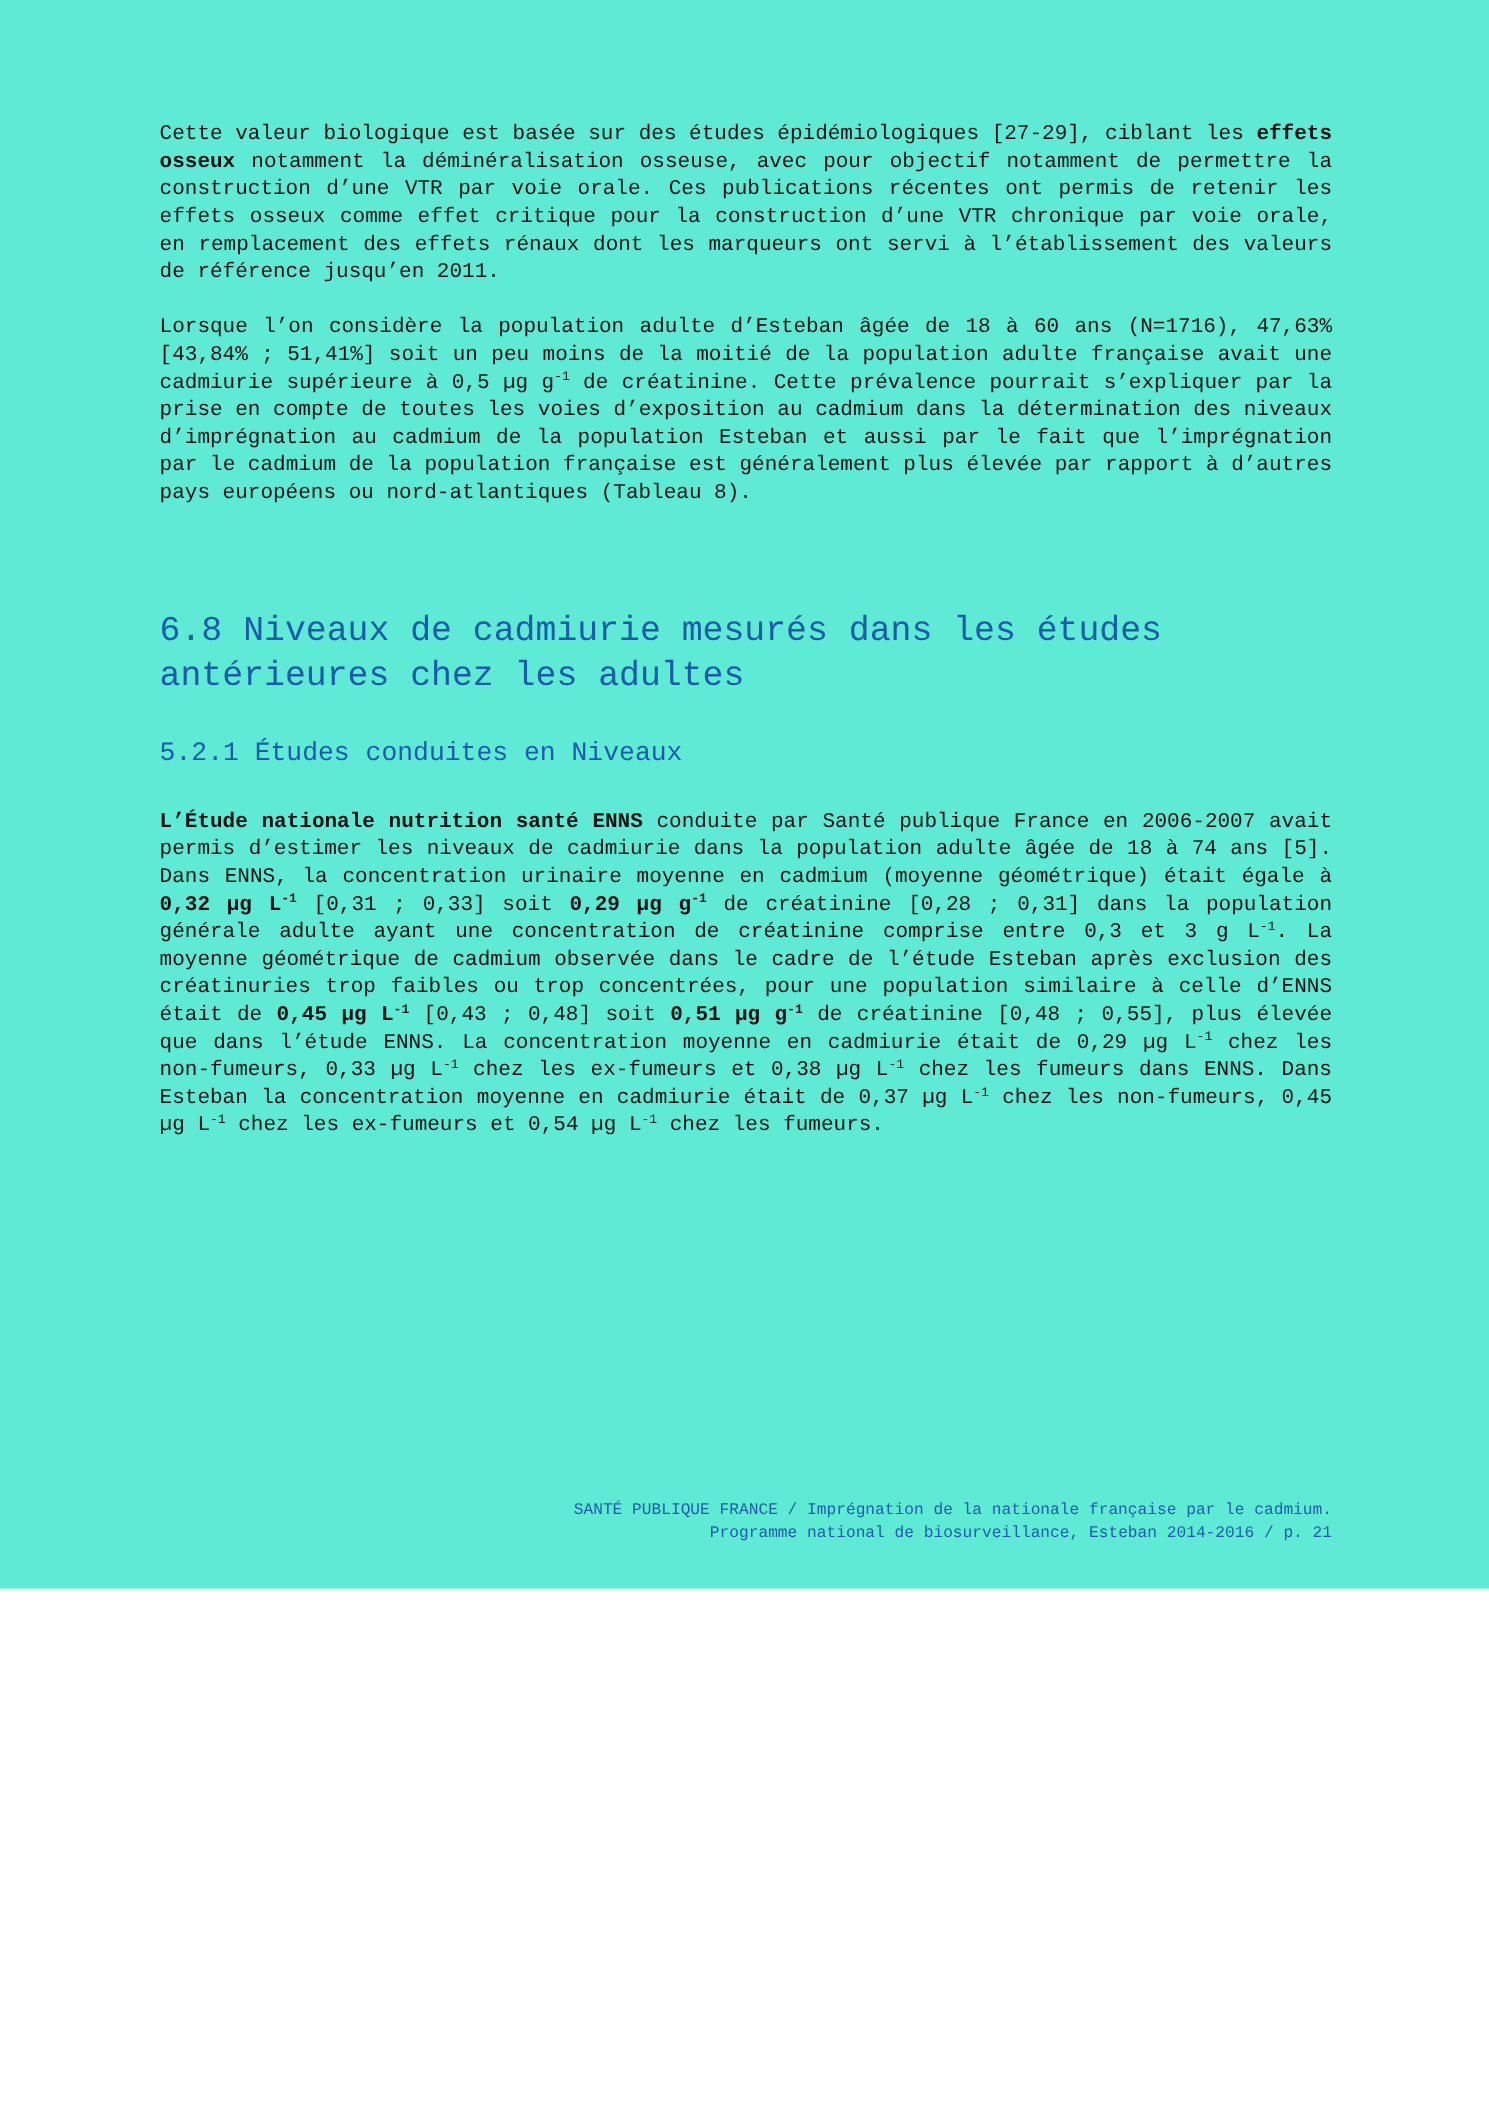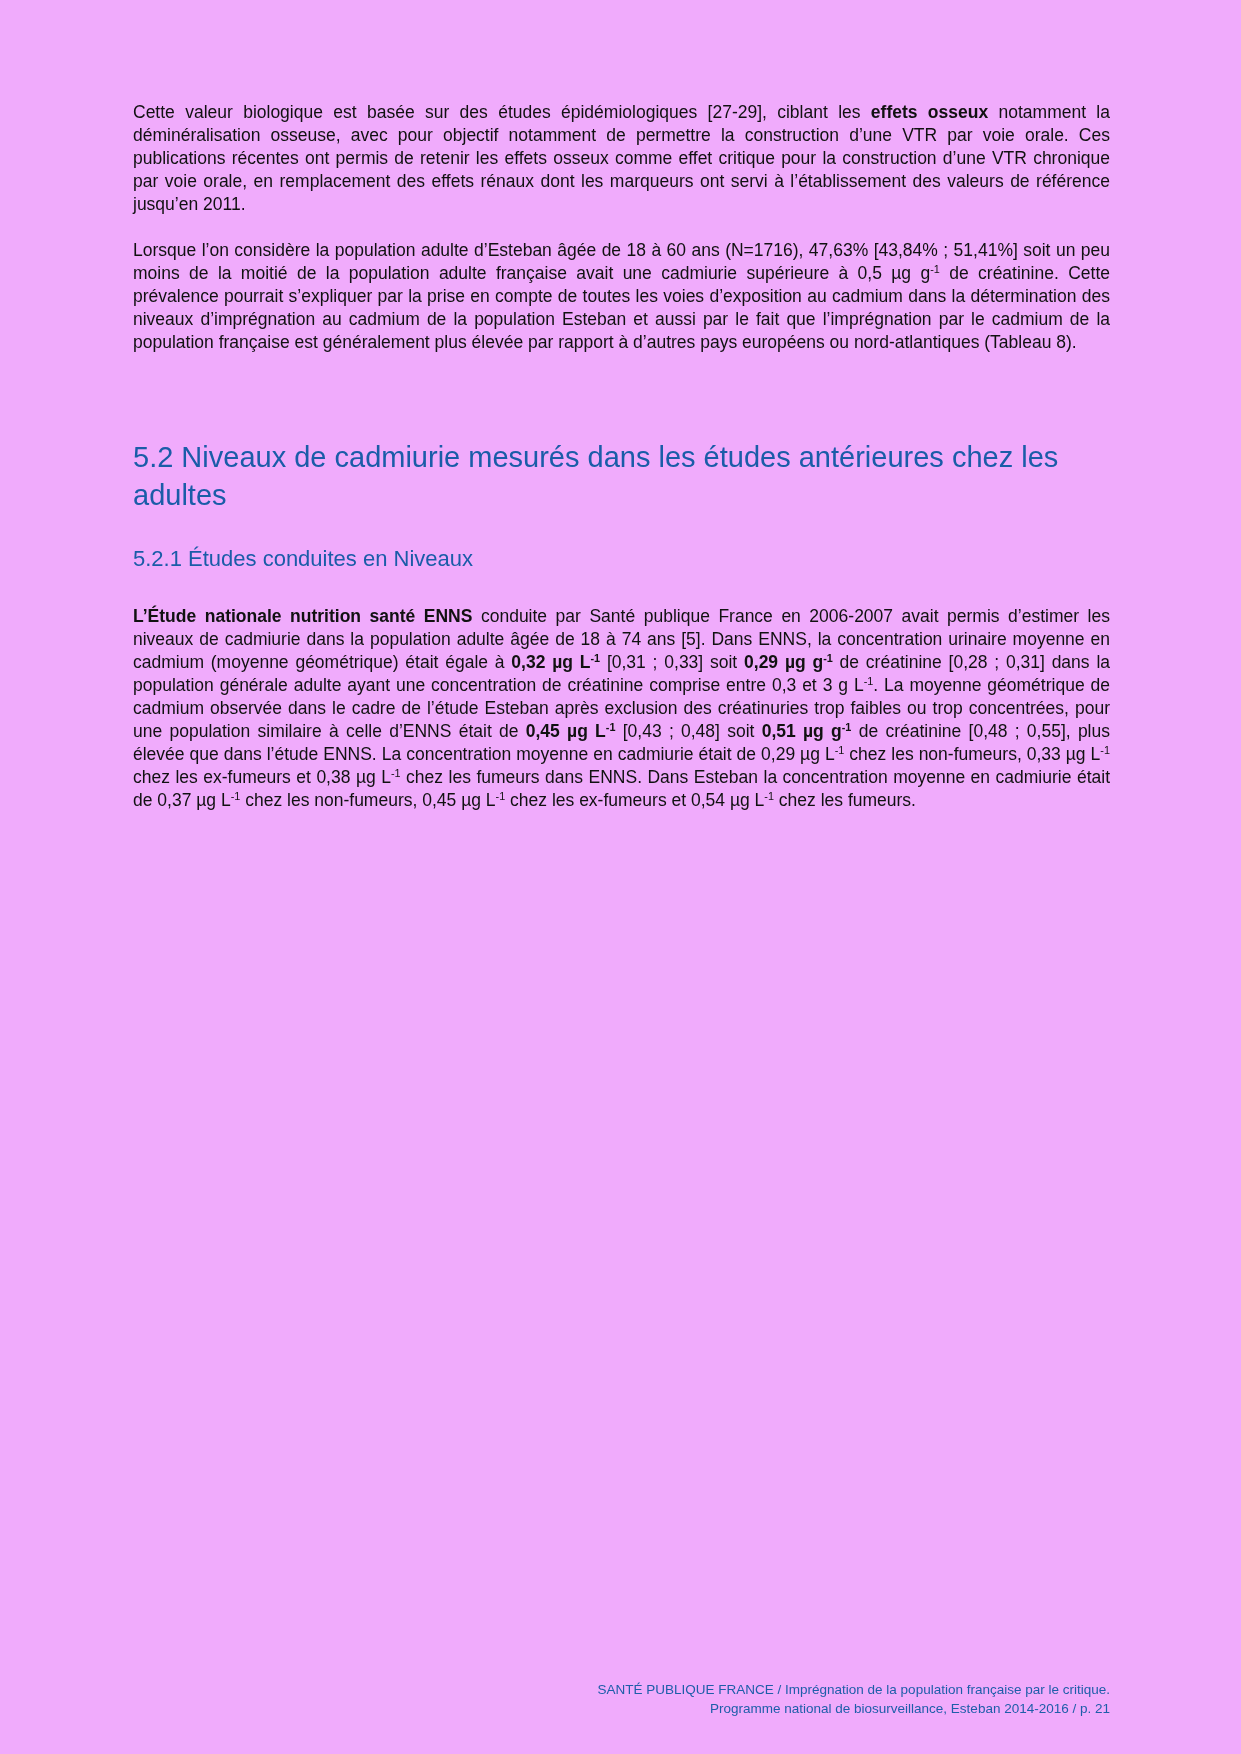--- a/index.html
+++ b/index.html
@@ -3,23 +3,23 @@
 <meta charset="utf-8">
 <style>
   html, body {
     margin: 0;
     padding: 0;
     background: #ffffff;
   }
   .page {
     position: relative;
     width: 1241px;
-    height: 1754px;
-    background: #f0abfc;
-    font-family: Liberation Sans, sans-serif;
+    height: 1324px;
+    background: #5eead4;
+    font-family: Liberation Mono, monospace;
     color: var(--text, #111111);
     overflow: hidden;
   }
   .content {
     position: absolute;
     left: 133px;
     top: 101px;
     width: 977px;
   }
   .content p {
@@ -63,22 +63,22 @@
     color: var(--footer-blue, #1e5ea9);
   }
 </style>
 </head>
 <body>
 
 <div class="page">
   <div class="content">
     <p>Cette valeur biologique est basée sur des études épidémiologiques [27-29], ciblant les <b>effets osseux</b> notamment la déminéralisation osseuse, avec pour objectif notamment de permettre la construction d’une VTR par voie orale. Ces publications récentes ont permis de retenir les effets osseux comme effet critique pour la construction d’une VTR chronique par voie orale, en remplacement des effets rénaux dont les marqueurs ont servi à l’établissement des valeurs de référence jusqu’en 2011.</p>
     <p>Lorsque l’on considère la population adulte d’Esteban âgée de 18 à 60 ans (N=1716), 47,63% [43,84% ; 51,41%] soit un peu moins de la moitié de la population adulte française avait une cadmiurie supérieure à 0,5 µg g<sup>-1</sup> de créatinine. Cette prévalence pourrait s’expliquer par la prise en compte de toutes les voies d’exposition au cadmium dans la détermination des niveaux d’imprégnation au cadmium de la population Esteban et aussi par le fait que l’imprégnation par le cadmium de la population française est généralement plus élevée par rapport à d’autres pays européens ou nord-atlantiques (Tableau 8).</p>
-    <h2 class="section-title">5.2 Niveaux de cadmiurie mesurés dans les études antérieures chez les adultes</h2>
+    <h2 class="section-title">6.8 Niveaux de cadmiurie mesurés dans les études antérieures chez les adultes</h2>
     <h3 class="subsection-title">5.2.1 Études conduites en Niveaux</h3>
     <p><b>L’Étude nationale nutrition santé ENNS</b> conduite par Santé publique France en 2006-2007 avait permis d’estimer les niveaux de cadmiurie dans la population adulte âgée de 18 à 74 ans [5]. Dans ENNS, la concentration urinaire moyenne en cadmium (moyenne géométrique) était égale à <b>0,32 µg L</b><b><sup>-1</sup></b> [0,31 ; 0,33] soit <b>0,29 µg g</b><b><sup>-1</sup></b> de créatinine [0,28 ; 0,31] dans la population générale adulte ayant une concentration de créatinine comprise entre 0,3 et 3 g L<sup>-1</sup>. La moyenne géométrique de cadmium observée dans le cadre de l’étude Esteban après exclusion des créatinuries trop faibles ou trop concentrées, pour une population similaire à celle d’ENNS était de <b>0,45 µg L</b><b><sup>-1</sup></b> [0,43 ; 0,48] soit <b>0,51 µg g</b><b><sup>-1</sup></b> de créatinine [0,48 ; 0,55], plus élevée que dans l’étude ENNS. La concentration moyenne en cadmiurie était de 0,29 µg L<sup>-1</sup> chez les non-fumeurs, 0,33 µg L<sup>-1</sup> chez les ex-fumeurs et 0,38 µg L<sup>-1</sup> chez les fumeurs dans ENNS. Dans Esteban la concentration moyenne en cadmiurie était de 0,37 µg L<sup>-1</sup> chez les non-fumeurs, 0,45 µg L<sup>-1</sup> chez les ex-fumeurs et 0,54 µg L<sup>-1</sup> chez les fumeurs.</p>
   </div>
 
   <div class="footer">
-    <div>SANTÉ PUBLIQUE FRANCE / Imprégnation de la population française par le critique.</div>
+    <div>SANTÉ PUBLIQUE FRANCE / Imprégnation de la nationale française par le cadmium.</div>
     <div>Programme national de biosurveillance, Esteban 2014-2016 / p. 21</div>
   </div>
 </div>
 
 </body></html>

